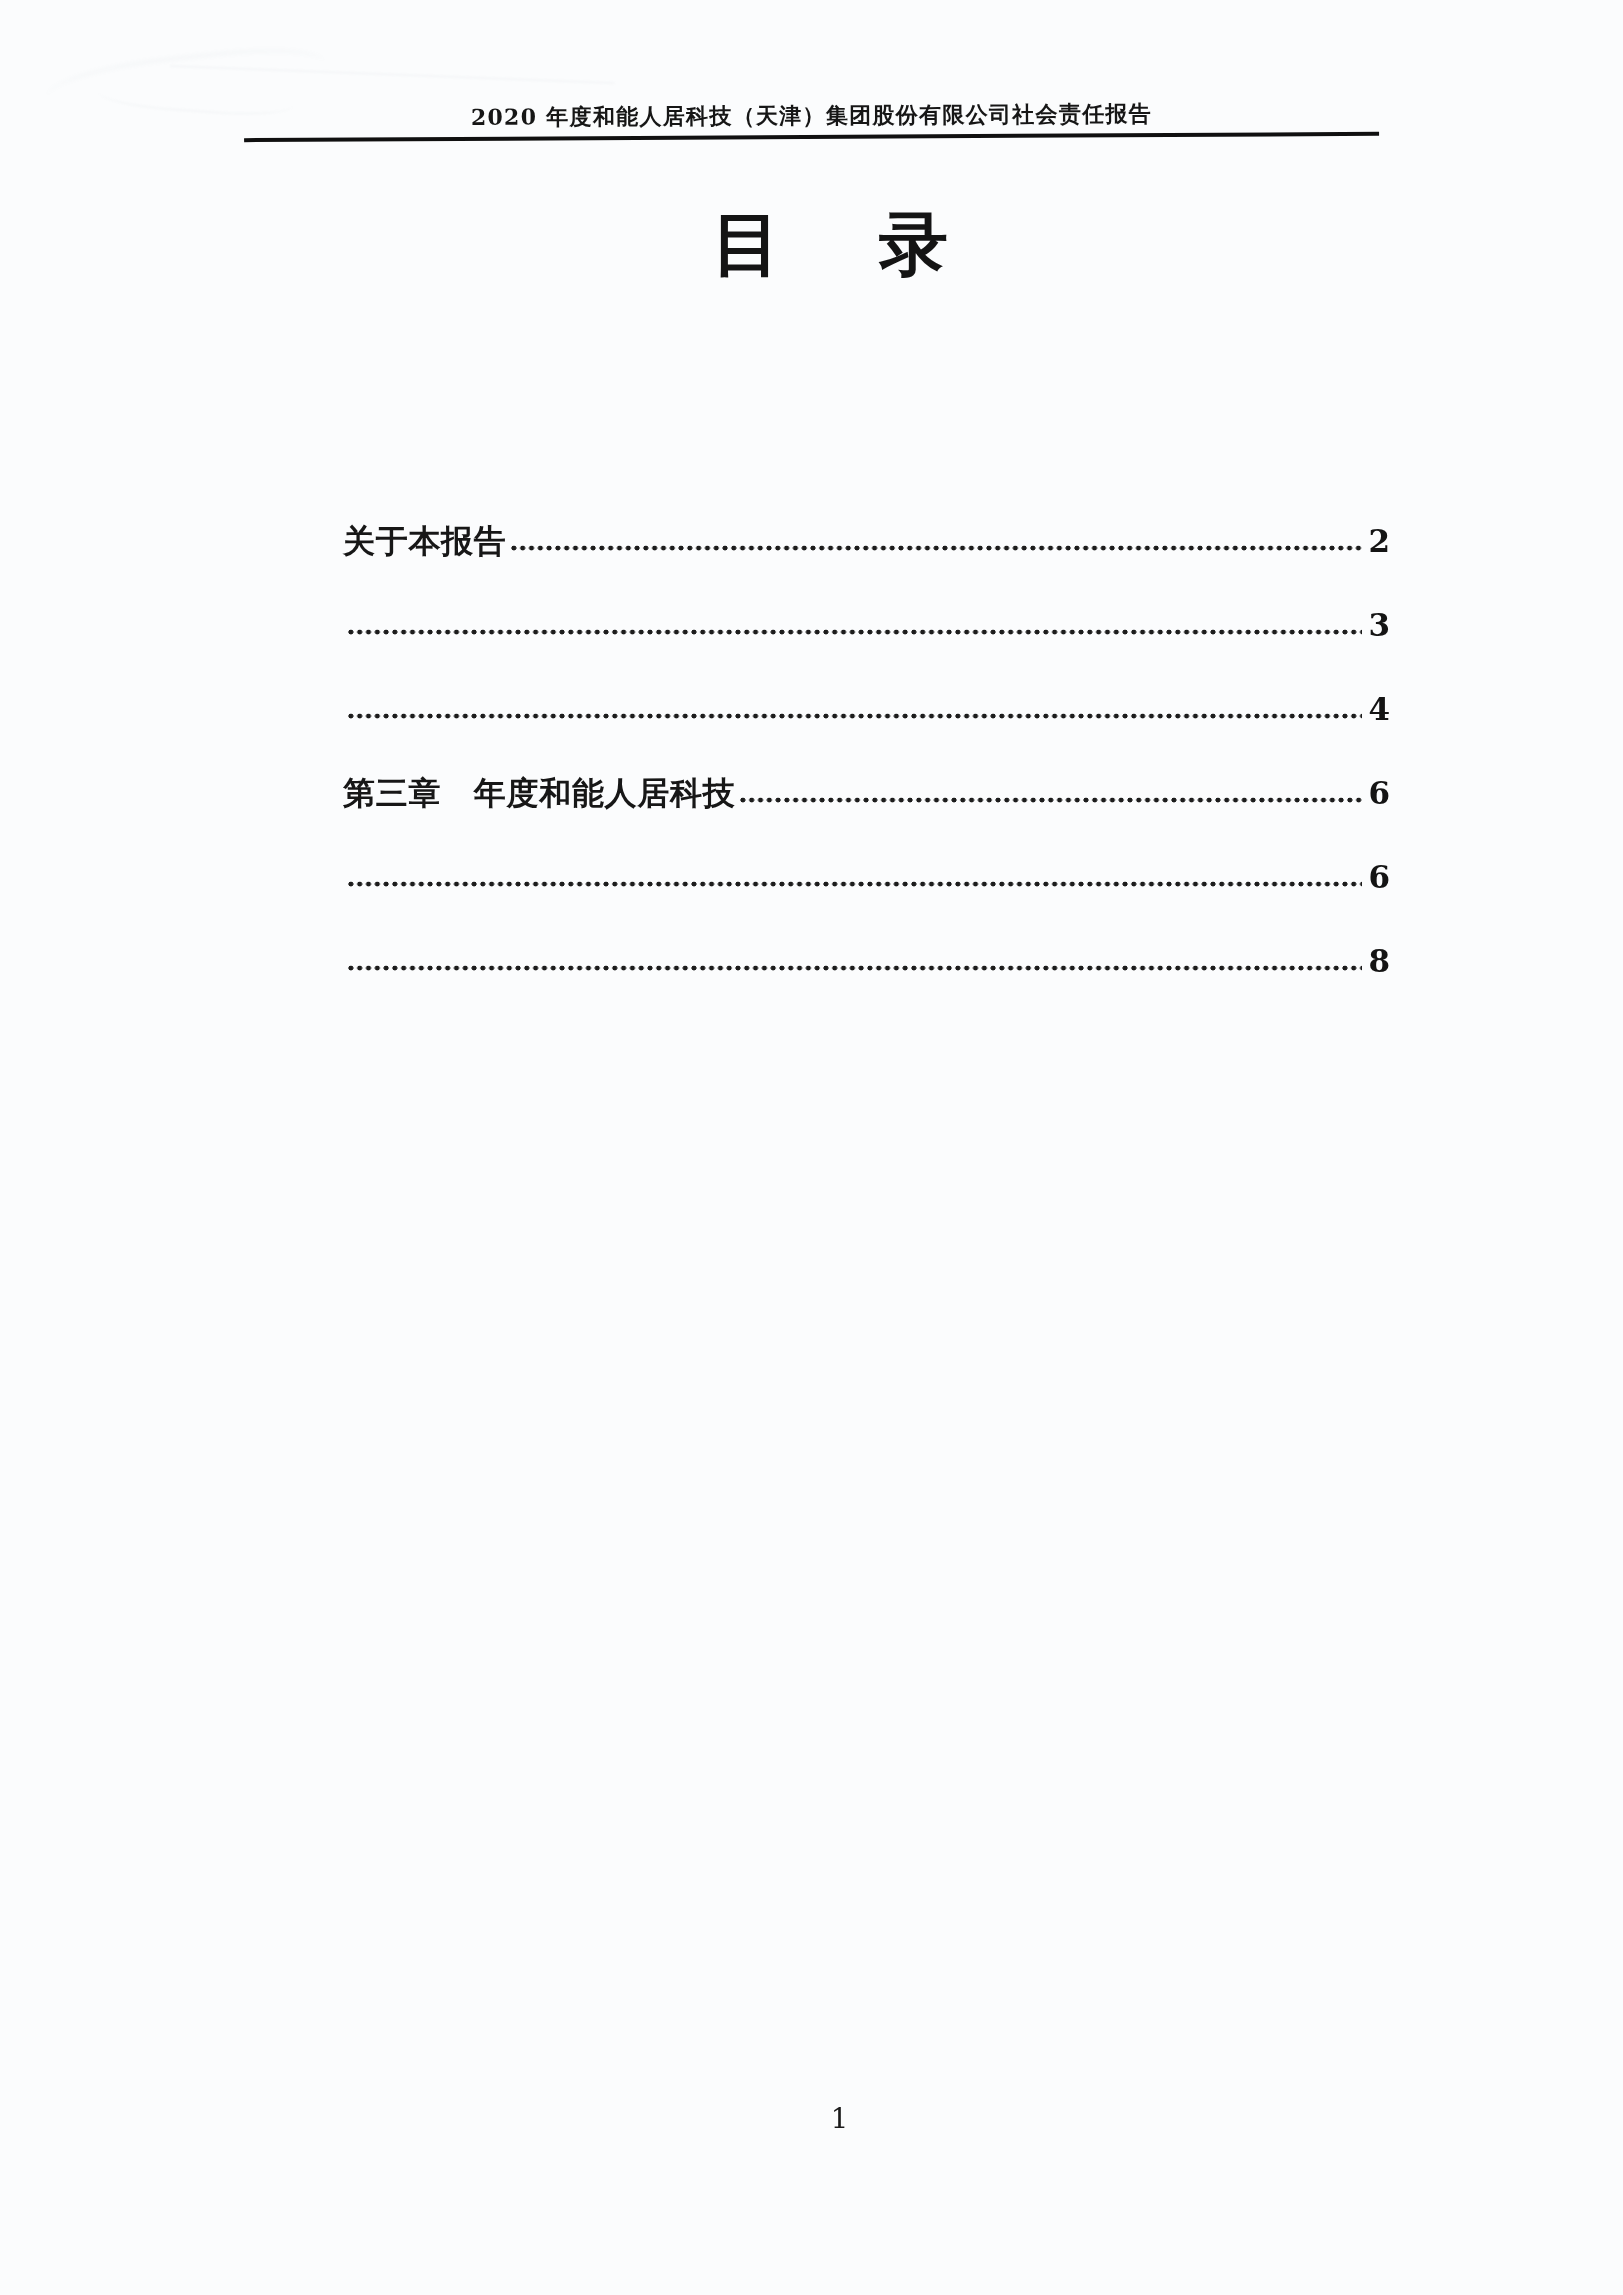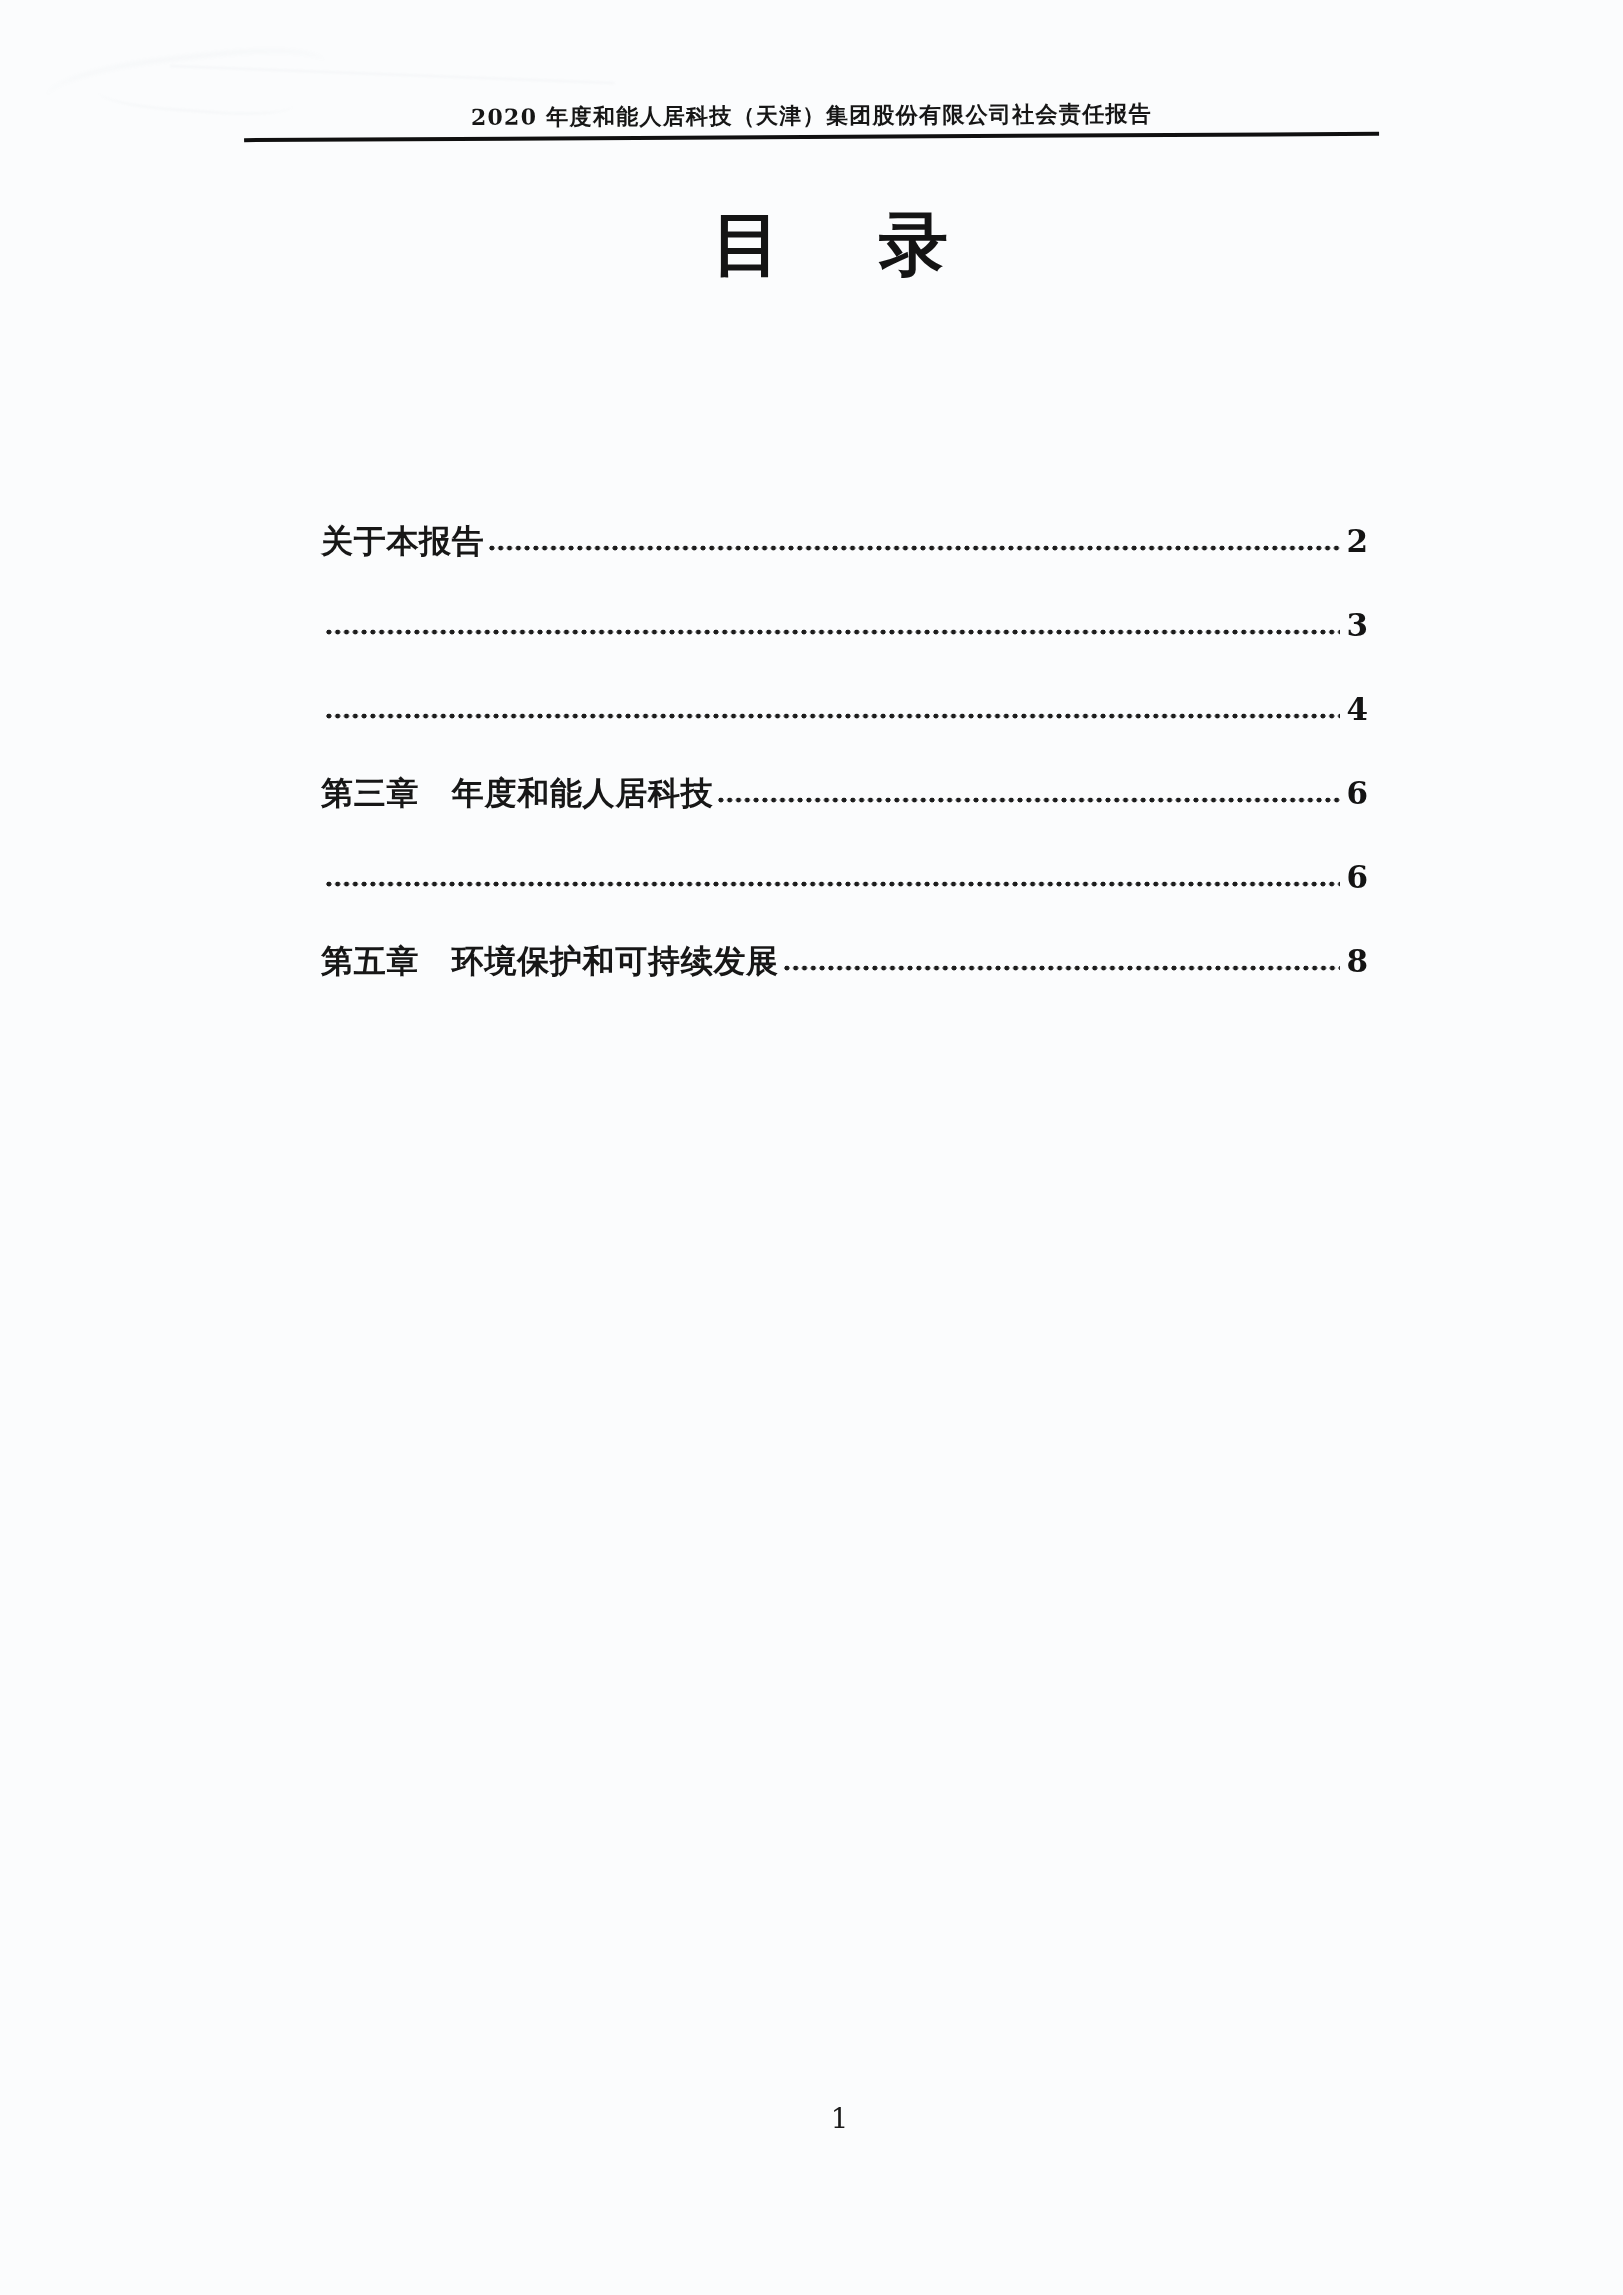--- a/index.html
+++ b/index.html
@@ -60,21 +60,21 @@
     display:flex;justify-content:center;align-items:flex-start;
     gap:98px;
     font-size:69px;font-weight:700;line-height:72px;
     letter-spacing:0;
     padding-left:37px; 
     color:#141414;
   }
 
   
   .toc{
-    position:absolute;left:321px;top:499px;width:1047px;
+    position:absolute;left:343px;top:499px;width:1047px;
   }
   .toc-row{
     display:flex;align-items:baseline;
     height:84px;
     font-weight:700;
     white-space:nowrap;
   }
   .toc-label{
     font-size:32px;line-height:84px;
     letter-spacing:0.7px;
@@ -147,21 +147,20 @@
         <span class="toc-dots"></span>
         <span class="toc-page">6</span>
       </div>
 
       <div class="toc-row">
         <span class="toc-dots"></span>
         <span class="toc-page">6</span>
       </div>
 
       <div class="toc-row">
-        <span class="toc-label">第五章　环境保护和可持续发展</span>
         <span class="toc-dots"></span>
         <span class="toc-page">8</span>
       </div>
 
     </div>
 
   <div class="footer">
     <span class="footer-num">1</span>
   </div>
 

